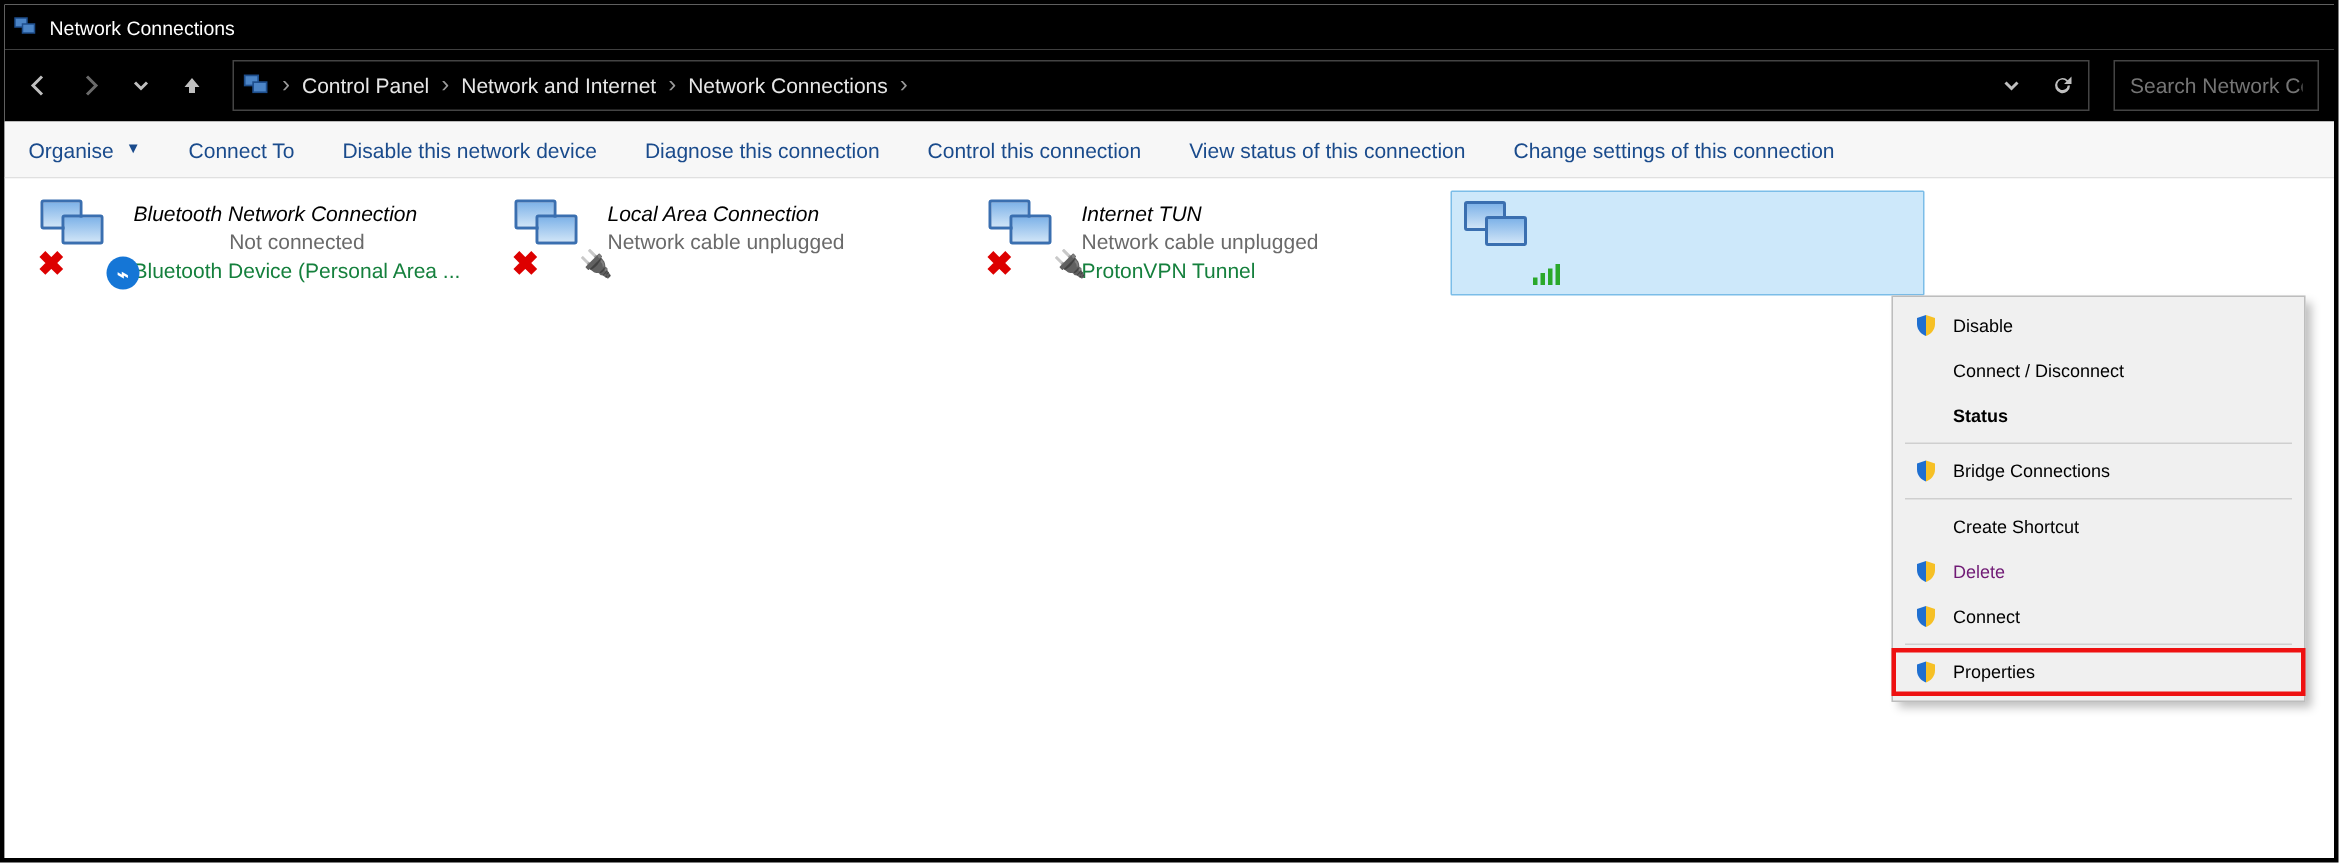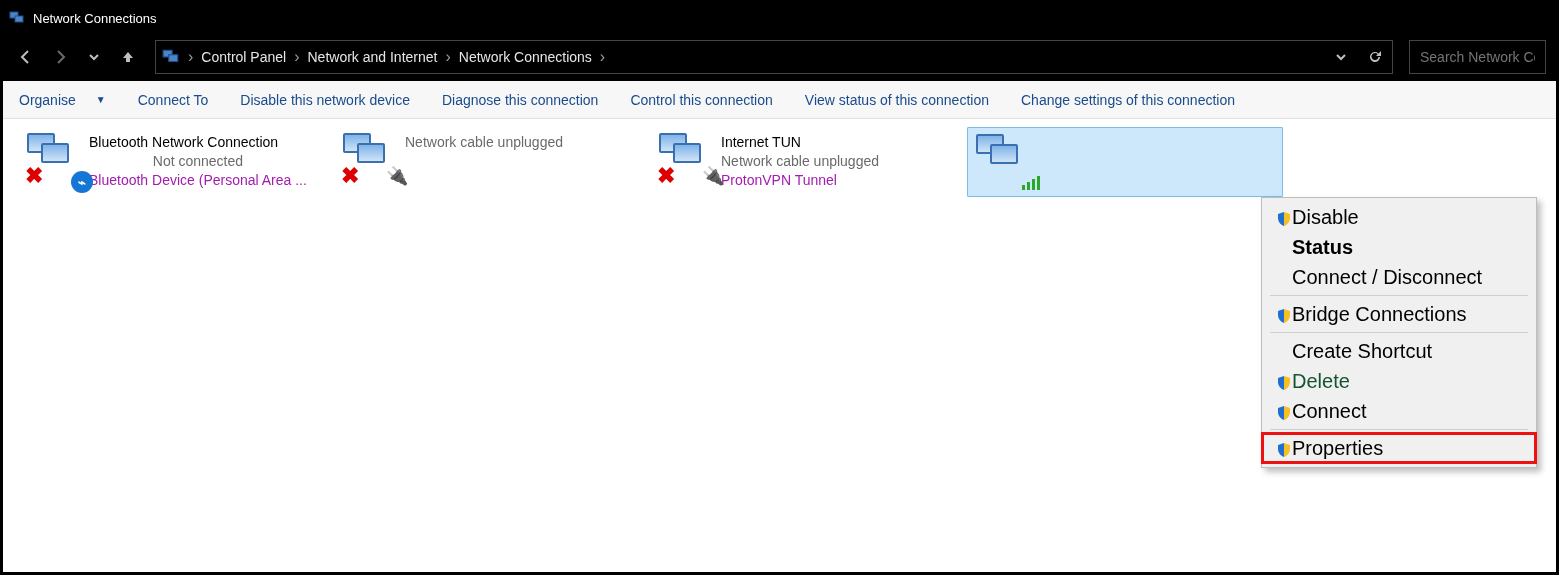--- a/index.html
+++ b/index.html
@@ -19,39 +19,39 @@
   .crumb { display: inline-flex; align-items: center; color: #e6e6e6; font-size: 14px; padding: 0 6px; cursor: pointer; }
   .crumb-sep { color: #9a9a9a; padding: 0 2px; }
   .addr-actions { margin-left:auto; display:flex; align-items:center; }
   .addr-btn { width: 34px; height: 32px; display:flex; align-items:center; justify-content:center; cursor:pointer;}
   .addr-btn svg { fill:#bfbfbf; }
   .searchbox { flex: 1; margin-left: 8px; height: 34px; border: 1px solid #444; display:flex; align-items:center; padding: 0 10px; }
   .searchbox input { background: transparent; border: none; color: #8a8a8a; font-size: 14px; width: 100%; outline: none; }
 
   
   .toolbar { height: 38px; background: #f7f7f7; border-bottom: 1px solid #e0e0e0; display: flex; align-items: center; padding: 0 16px; gap: 32px; }
-  .tool-item { color: #1a4b8c; font-size: 14px; cursor: pointer; display:flex; align-items:center; gap:20px;}
+  .tool-item { color: #1a4b8c; font-size: 14px; cursor: pointer; display:flex; align-items:center; gap:8px;}
   .tool-caret { font-size: 10px; color:#1a4b8c; }
 
   
   .content { position: relative; display: flex; flex-wrap: wrap; align-content: flex-start; padding: 8px 0 0 16px; gap: 12px 0; background:#fff; height: calc(100% - 30px - 48px - 38px);}
   .conn-item { width: 316px; height: 70px; display: flex; align-items: flex-start; padding: 6px 8px; cursor: pointer; }
   .conn-item.selected { background: #cde8fa; border: 1px solid #7bbde8; border-radius:1px;}
   .conn-icon { width: 56px; height: 50px; position: relative; flex-shrink:0;}
   .conn-text { display: flex; flex-direction: column; margin-left: 6px; font-size: 14px; line-height: 1.35; overflow:hidden;}
-  .conn-text .t1 { color: #000; white-space: nowrap; overflow:hidden; text-overflow:ellipsis;}
+  .conn-text .t1 { color: #000; white-space: nowrap; overflow:hidden; text-overflow:ellipsis;font-style:italic;}
   .conn-text .t2 { color: #6a6a6a; white-space: nowrap; overflow:hidden; text-overflow:ellipsis;text-align:center;}
-  .conn-text .t3 { color: #a21caf; white-space: nowrap; overflow:hidden; text-overflow:ellipsis;}
+  .conn-text .t3 { color: #15803d; white-space: nowrap; overflow:hidden; text-overflow:ellipsis;}
   .blur { filter: blur(3px); color:#bdbdbd !important; }
 
   
   .ctxmenu { position: absolute; left: 1258px; top: 78px; width: 276px; background: #f0f0f0; border: 1px solid #bdbdbd; box-shadow: 4px 4px 6px rgba(0,0,0,.25); padding: 4px 0; }
-  .ctx-item { height: 30px; display: flex; align-items: center; padding: 0 14px; font-size: 20px; color: #000; cursor: pointer; gap: 0; }
+  .ctx-item { height: 30px; display: flex; align-items: center; padding: 0 14px; font-size: 12px; color: #000; cursor: pointer; gap: 10px; }
   .ctx-item.bold { font-weight: 600; }
-  .ctx-item.disabled { color: #14532d; cursor: default; }
+  .ctx-item.disabled { color: #701a75; cursor: default; }
   .ctx-sep { height: 1px; background: #cfcfcf; margin: 3px 8px; }
   .ctx-item .shield { width: 16px; height:16px; flex-shrink:0;}
   .ctx-item .spacer { width: 16px; flex-shrink:0;}
   .ctx-item.highlight { outline: 3px solid #e11; outline-offset: -2px; }
 
   
   .monitors { position:relative; width:48px; height:38px;}
   .monitors .m { position:absolute; width:28px; height:20px; border:2px solid #3a6fb0; background: linear-gradient(#7fb3e8,#cfe4f7); border-radius:2px;}
   .monitors .m1 { left:0; top:0;}
   .monitors .m2 { left:14px; top:10px;}
@@ -172,20 +172,21 @@
   <div class="conn-item">
     <div class="conn-icon">
       <div class="monitors">
           <div class="m m1"></div>
           <div class="m m2"></div>
         </div>
       <span class="overlay-x">✖</span>
       <span class="overlay-plug">🔌</span>
     </div>
     <div class="conn-text">
+      <span class="t1">Local Area Connection</span>
       <span class="t2">Network cable unplugged</span>
     </div>
   </div>
 
   <div class="conn-item">
     <div class="conn-icon">
       <div class="monitors">
           <div class="m m1"></div>
           <div class="m m2"></div>
         </div>
@@ -215,28 +216,28 @@
   </div>
 
   <div class="ctxmenu" id="ctxmenu">
       <div class="ctx-item">
         <span class="shield"><svg viewBox="0 0 16 16" width="16" height="16">
             <path class="s1" d="M8 1 2 3v4c0 4 3 7 6 8V1z"></path>
             <path class="s2" d="M8 1l6 2v4c0 4-3 7-6 8V1z"></path>
           </svg></span>
         <span>Disable</span>
       </div>
+      <div class="ctx-item">
+        <span class="spacer"></span>
+        <span>Connect / Disconnect</span>
+      </div>
       <div class="ctx-item bold">
         <span class="spacer"></span>
         <span>Status</span>
       </div>
-      <div class="ctx-item">
-        <span class="spacer"></span>
-        <span>Connect / Disconnect</span>
-      </div>
       <div class="ctx-sep"></div>
       <div class="ctx-item">
         <span class="shield"><svg viewBox="0 0 16 16" width="16" height="16">
             <path class="s1" d="M8 1 2 3v4c0 4 3 7 6 8V1z"></path>
             <path class="s2" d="M8 1l6 2v4c0 4-3 7-6 8V1z"></path>
           </svg></span>
         <span>Bridge Connections</span>
       </div>
       <div class="ctx-sep"></div>
       <div class="ctx-item">

